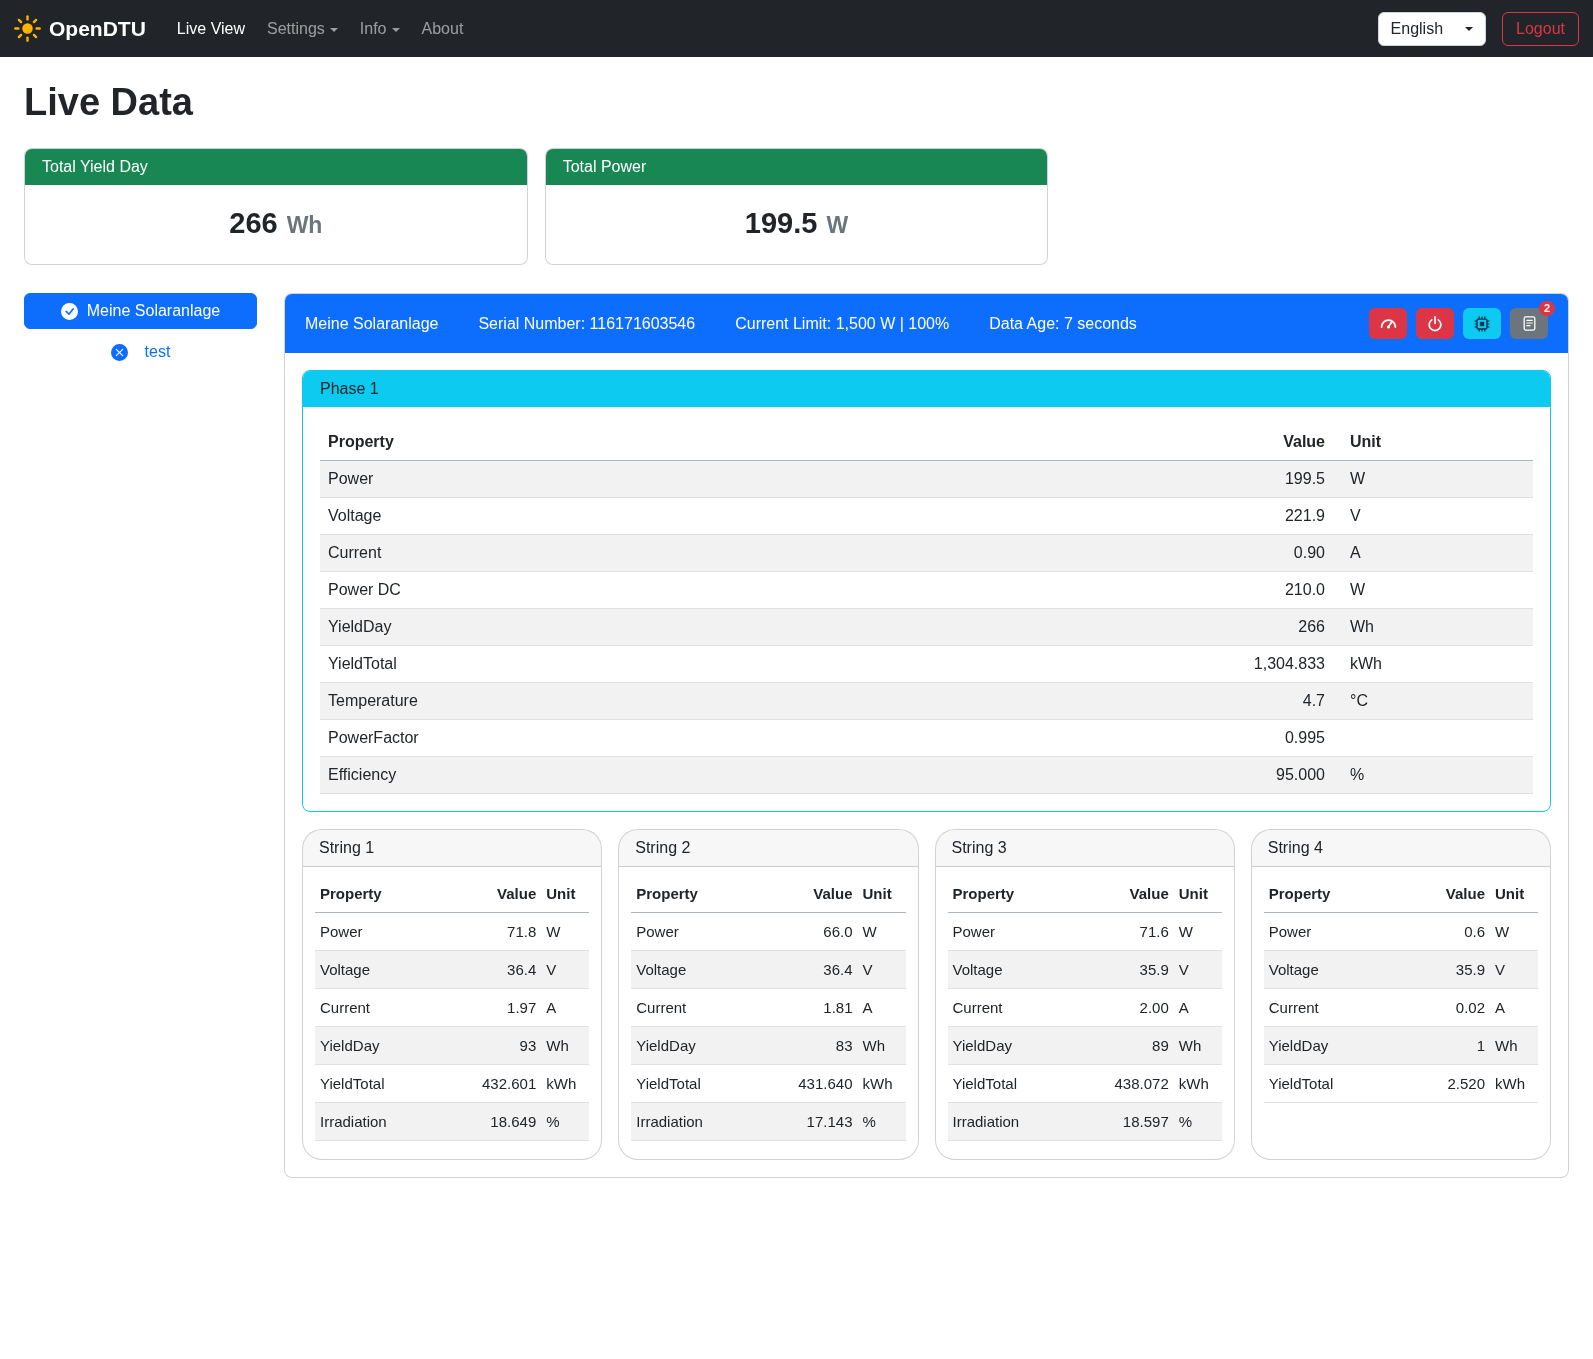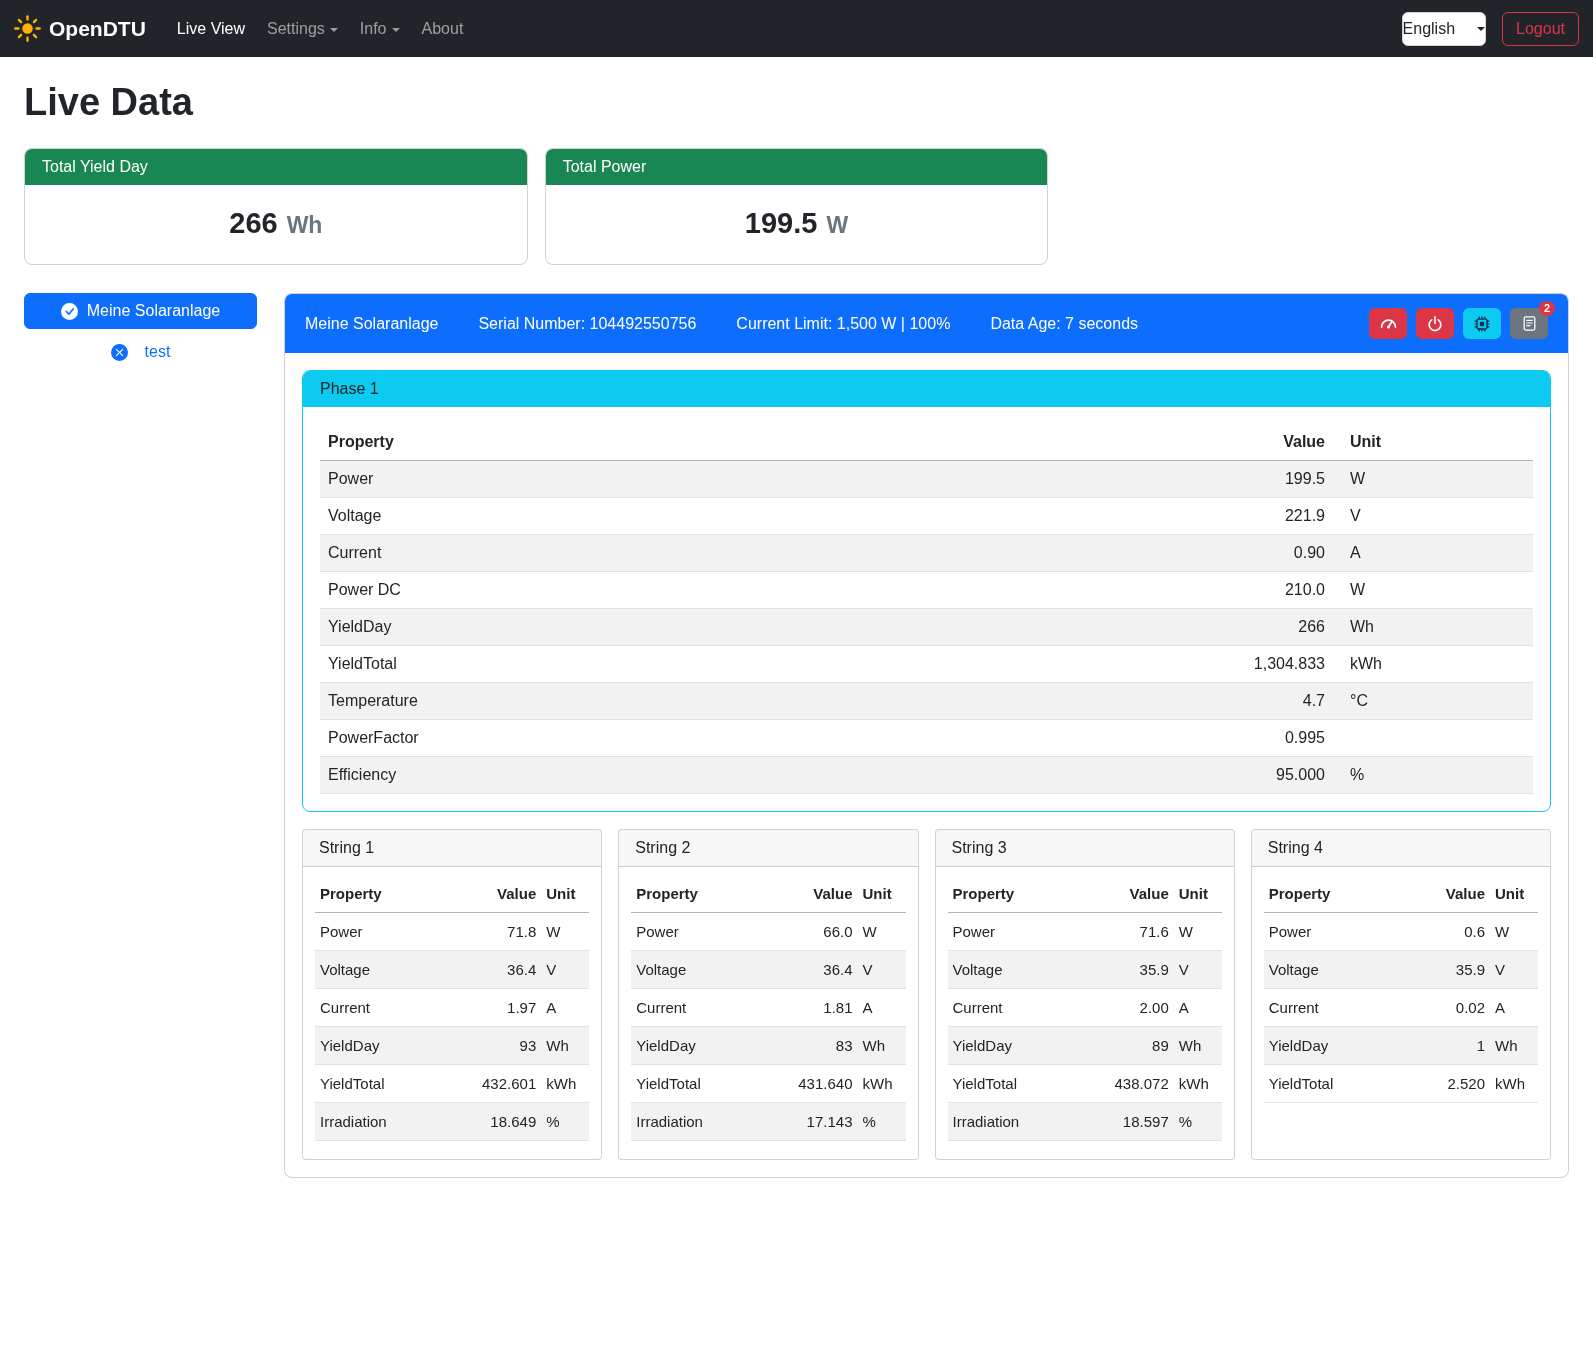--- a/index.html
+++ b/index.html
@@ -12,21 +12,21 @@
   .brand { display:flex; align-items:center; gap:8px; color:#fff;
     font-size:21px; font-weight:600; margin-right:14px; cursor:pointer; }
   .nav-links { display:flex; align-items:center; }
   .nav-link { color:rgba(255,255,255,.55); padding:8px 11px; cursor:pointer; }
   .nav-link.active { color:#fff; }
   .caret { display:inline-block; margin-left:5px; vertical-align:2px;
     border-left:4px solid transparent; border-right:4px solid transparent;
     border-top:4.5px solid currentColor; }
   .nav-right { margin-left:auto; display:flex; align-items:center; gap:16px; }
   .lang-select { background:#fff; color:#212529; border:1px solid #ced4da;
-    border-radius:6px; padding:7px 0; display:flex; align-items:center;
+    border-radius:6px; padding:7px 12px; display:flex; align-items:center;
     gap:22px; cursor:pointer; }
   .lang-select .caret { margin-left:0; color:#212529; }
   .logout-btn { background:transparent; border:1px solid #dc3545; color:#dc3545;
     font-family:inherit; font-size:16px; border-radius:6px; padding:7px 13px; cursor:pointer; }
 
   
   .page { padding: 8px 24px 28px; }
   h1.page-title { font-size:38px; font-weight:700; margin:16px 0 24px; }
 
   
@@ -77,21 +77,21 @@
   .data thead th { font-weight:700; border-bottom-color:#adb5bd; }
   .data tbody th { font-weight:400; }
   .data .col-val { text-align:right; white-space:nowrap; }
   table.phase .col-unit { width:200px; padding-left:17px; }
   table.string .col-unit { width:48px; padding-left:12px; }
   table.phase tbody tr:nth-child(odd) { background:rgba(0,0,0,.05); }
   table.string tbody tr:nth-child(even) { background:rgba(0,0,0,.05); }
 
   
   .strings-grid { display:grid; grid-template-columns:repeat(4,1fr); gap:16px; margin-top:17px; }
-  .string-card { border:1px solid rgba(0,0,0,.175); border-radius:4px; background:#fff;
+  .string-card { border:1px solid rgba(0,0,0,.175); border-radius:20px; background:#fff;
     display:flex; flex-direction:column; overflow:hidden; }
   .string-header { padding:9px 16px; background:rgba(0,0,0,.03);
     border-bottom:1px solid rgba(0,0,0,.175); }
   .string-body { padding:8px 12px 18px; font-size:15px; }
   .string-body .data th, .string-body .data td { padding:10px 5px; }
 
   .icon { display:inline-flex; line-height:0; }
 </style>
 </head>
 <body>
@@ -168,21 +168,21 @@
             <path d="M16 8A8 8 0 1 1 0 8a8 8 0 0 1 16 0zM5.354 4.646a.5.5 0 1 0-.708.708L7.293 8l-2.647 2.646a.5.5 0 0 0 .708.708L8 8.707l2.646 2.647a.5.5 0 0 0 .708-.708L8.707 8l2.647-2.646a.5.5 0 0 0-.708-.708L8 7.293 5.354 4.646z"></path>
           </svg>
         </span>
         <span>test</span>
       </button>
     </aside>
 
     <section class="inv-card">
       <div class="inv-header">
         <span class="inv-header-text">Meine Solaranlage</span>
-        <span class="inv-header-text">Serial Number: 104492550756</span>
+        <span class="inv-header-text">Serial Number: 116171603546</span>
         <span class="inv-header-text">Current Limit: 1,500 W | 100%</span>
         <span class="inv-header-text">Data Age: 7 seconds</span>
         <div class="inv-actions">
           <button class="hbtn danger">
             <span class="icon">
               <svg width="19" height="19" viewBox="0 0 16 16" fill="none">
                 <path d="M2.2 11a5.8 5.8 0 0 1 11.6 0" stroke="#fff" stroke-width="1.5" stroke-linecap="round"></path>
                 <line x1="8" y1="10.8" x2="11" y2="6.4" stroke="#fff" stroke-width="1.5" stroke-linecap="round"></line>
                 <circle cx="8" cy="11" r="1.3" fill="#fff"></circle>
               </svg>

